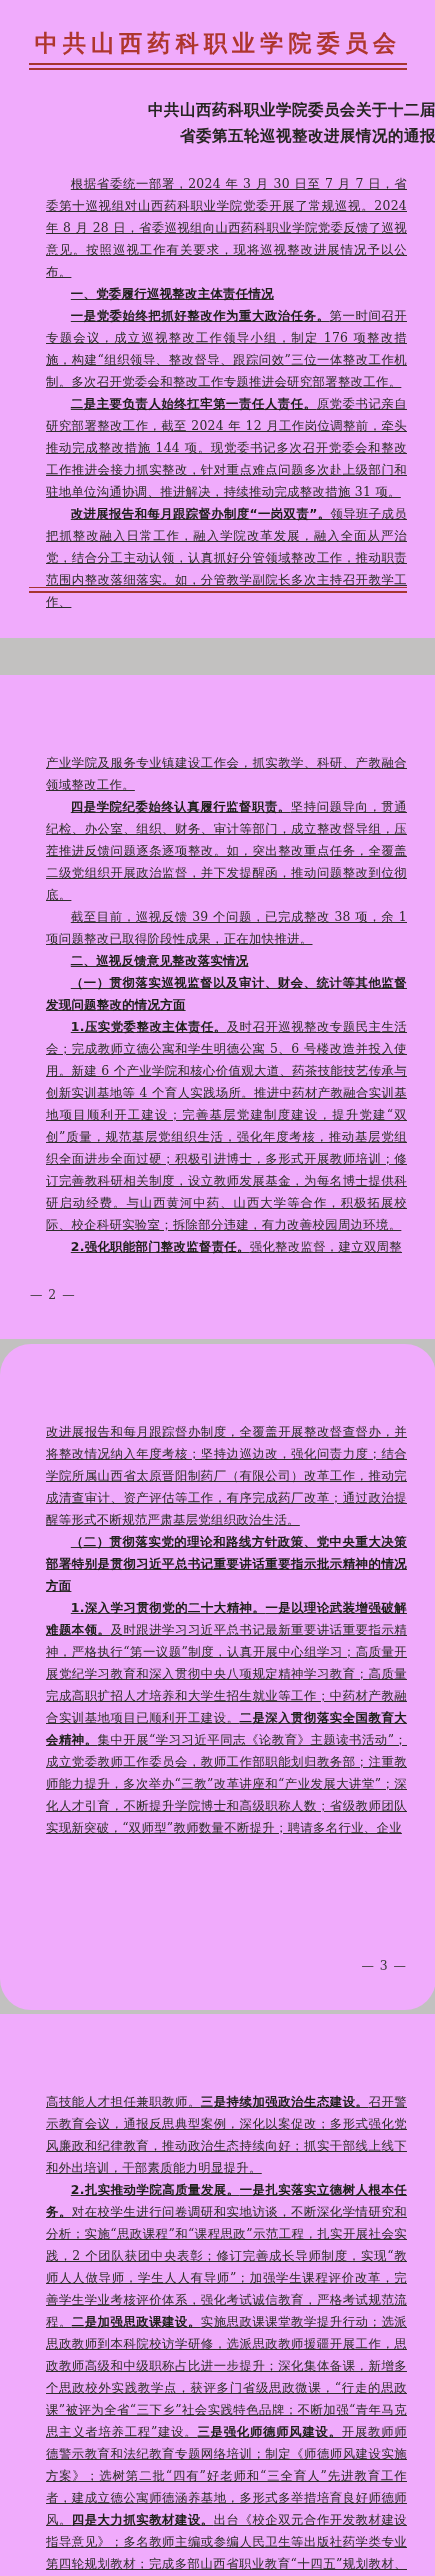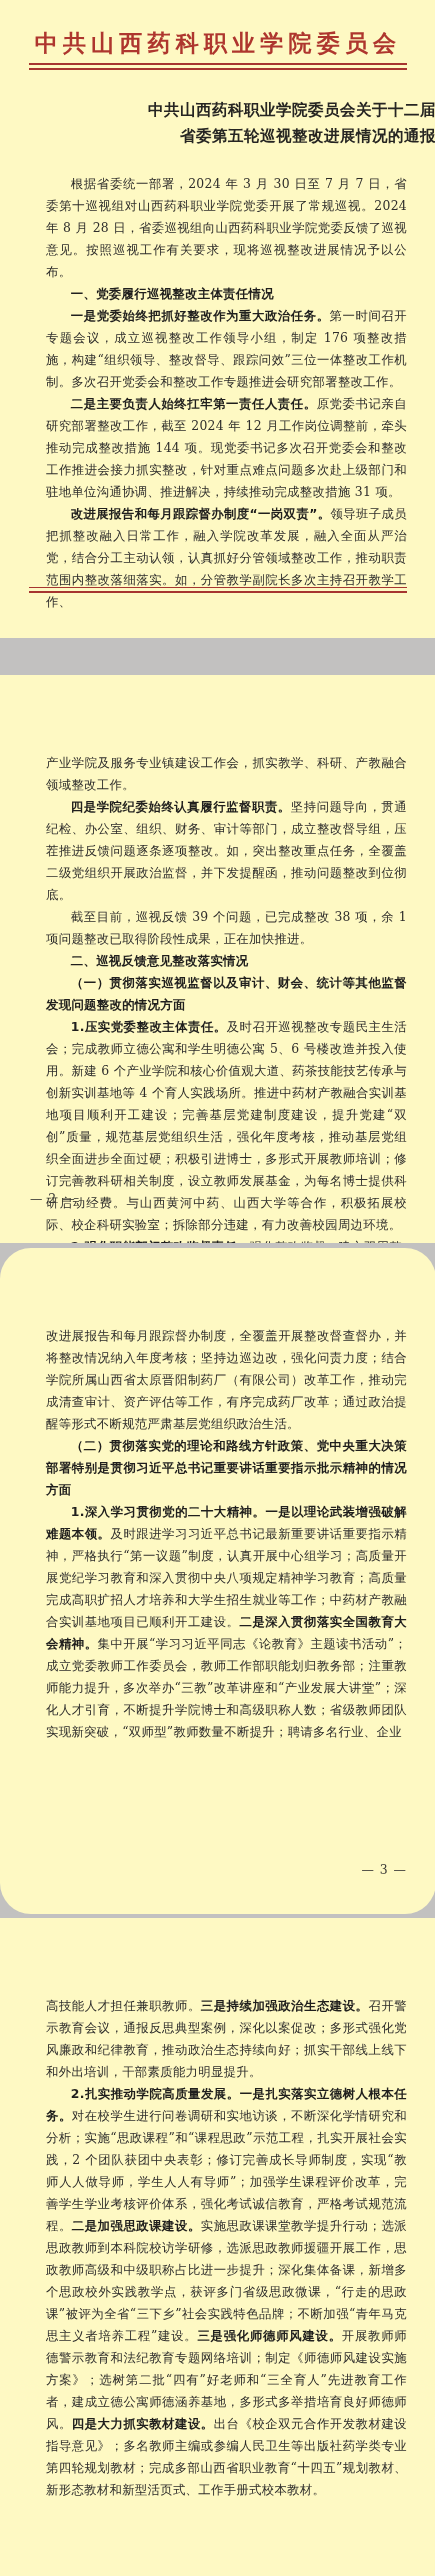--- a/index.html
+++ b/index.html
@@ -5,21 +5,21 @@
   html,body{margin:0;padding:0;}
   body{
     width:436px;
     background:#c2c1c0;
     font-family:"DejaVu Serif","Liberation Serif",serif;
   }
   #doc{width:436px;}
   .page{
     position:relative;
     width:436px;
-    background:#fef9c3;
+    background:#f0abfc;
     overflow:hidden;
     box-sizing:border-box;
     margin-bottom:4.6px;
   }
   .page:last-child{margin-bottom:0;}
   
   .letterhead{
     margin-top:30px;
     text-align:center;
     font-size:23px;
@@ -48,21 +48,21 @@
     margin:0 29px 0 46px;
     width:361px;
     font-size:12.4px;
     line-height:22px;
     letter-spacing:0.3px;
     color:#2e2d2b;
     text-align:justify;
   }
   .page.first .body{margin-top:24px;}
   .page.cont .body{margin-top:77px;}
-  .body p{margin:0;text-indent:2em;}
+  .body p{margin:0;text-indent:2em;text-decoration:underline;}
   .body p.noindent{text-indent:0;}
   .body .b{
     font-family:"DejaVu Sans","Liberation Sans",sans-serif;
     font-weight:bold;
     color:#201f1d;
   }
   .body p.heading span{
     font-family:"DejaVu Sans","Liberation Sans",sans-serif;
     font-weight:bold;
     color:#201f1d;
@@ -96,21 +96,21 @@
         <p class="heading"><span class="b">一、党委履行巡视整改主体责任情况</span></p>
         <p class=""><span class="b">一是党委始终把抓好整改作为重大政治任务。</span><span class="">第一时间召开专题会议，成立巡视整改工作领导小组，制定 176 项整改措施，构建“组织领导、整改督导、跟踪问效”三位一体整改工作机制。多次召开党委会和整改工作专题推进会研究部署整改工作。</span></p>
         <p class=""><span class="b">二是主要负责人始终扛牢第一责任人责任。</span><span class="">原党委书记亲自研究部署整改工作，截至 2024 年 12 月工作岗位调整前，牵头推动完成整改措施 144 项。现党委书记多次召开党委会和整改工作推进会接力抓实整改，针对重点难点问题多次赴上级部门和驻地单位沟通协调、推进解决，持续推动完成整改措施 31 项。</span></p>
         <p class=""><span class="b">改进展报告和每月跟踪督办制度“一岗双责”。</span><span class="">领导班子成员把抓整改融入日常工作，融入学院改革发展，融入全面从严治党，结合分工主动认领，认真抓好分管领域整改工作，推动职责范围内整改落细落实。如，分管教学副院长多次主持召开教学工作、</span></p>
       </div>
       <div class="foot-rule">
         <div class="r1"></div>
         <div class="r2"></div>
       </div>
     </section>
-    <section class="page cont" style="height: 568px; margin-top: 37px;">
+    <section class="page cont" style="height: 664px; margin-top: 37px;">
       <div class="body">
         <p class=" noindent"><span class="">产业学院及服务专业镇建设工作会，抓实教学、科研、产教融合领域整改工作。</span></p>
         <p class=""><span class="b">四是学院纪委始终认真履行监督职责。</span><span class="">坚持问题导向，贯通纪检、办公室、组织、财务、审计等部门，成立整改督导组，压茬推进反馈问题逐条逐项整改。如，突出整改重点任务，全覆盖二级党组织开展政治监督，并下发提醒函，推动问题整改到位彻底。</span></p>
         <p class=""><span class="">截至目前，巡视反馈 39 个问题，已完成整改 38 项，余 1 项问题整改已取得阶段性成果，正在加快推进。</span></p>
         <p class="heading"><span class="b">二、巡视反馈意见整改落实情况</span></p>
         <p class=""><span class="b">（一）贯彻落实巡视监督以及审计、财会、统计等其他监督发现问题整改的情况方面</span></p>
         <p class=""><span class="b">1.压实党委整改主体责任。</span><span class="">及时召开巡视整改专题民主生活会；完成教师立德公寓和学生明德公寓 5、6 号楼改造并投入使用。新建 6 个产业学院和核心价值观大道、药茶技能技艺传承与创新实训基地等 4 个育人实践场所。推进中药材产教融合实训基地项目顺利开工建设；完善基层党建制度建设，提升党建“双创”质量，规范基层党组织生活，强化年度考核，推动基层党组织全面进步全面过硬；积极引进博士，多形式开展教师培训；修订完善教科研相关制度，设立教师发展基金，为每名博士提供科研启动经费。与山西黄河中药、山西大学等合作，积极拓展校际、校企科研实验室；拆除部分违建，有力改善校园周边环境。</span></p>
         <p class=""><span class="b">2.强化职能部门整改监督责任。</span><span class="">强化整改监督，建立双周整</span></p>
       </div>
       <span class="pagenum left">— 2 —</span>

